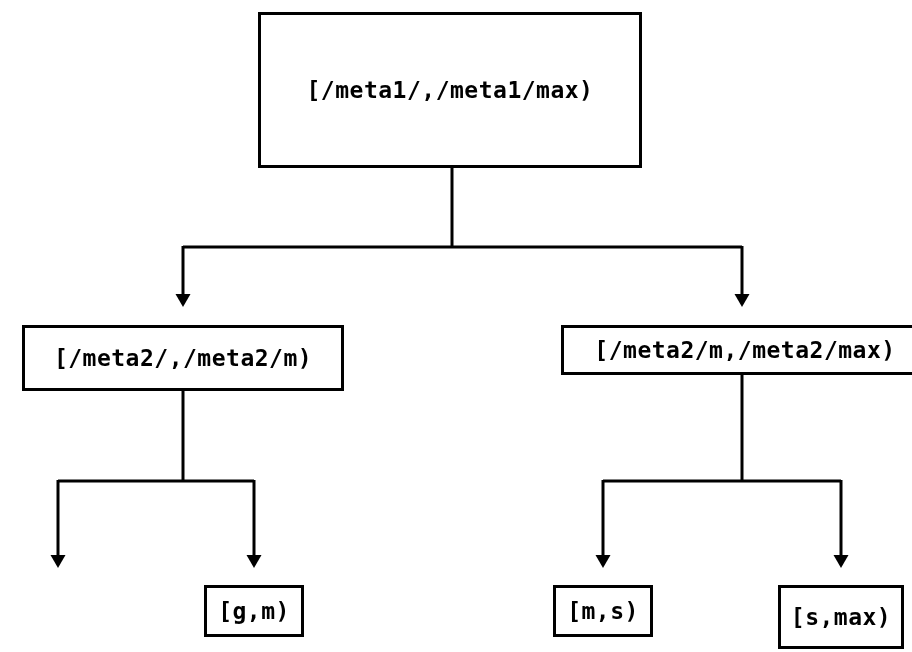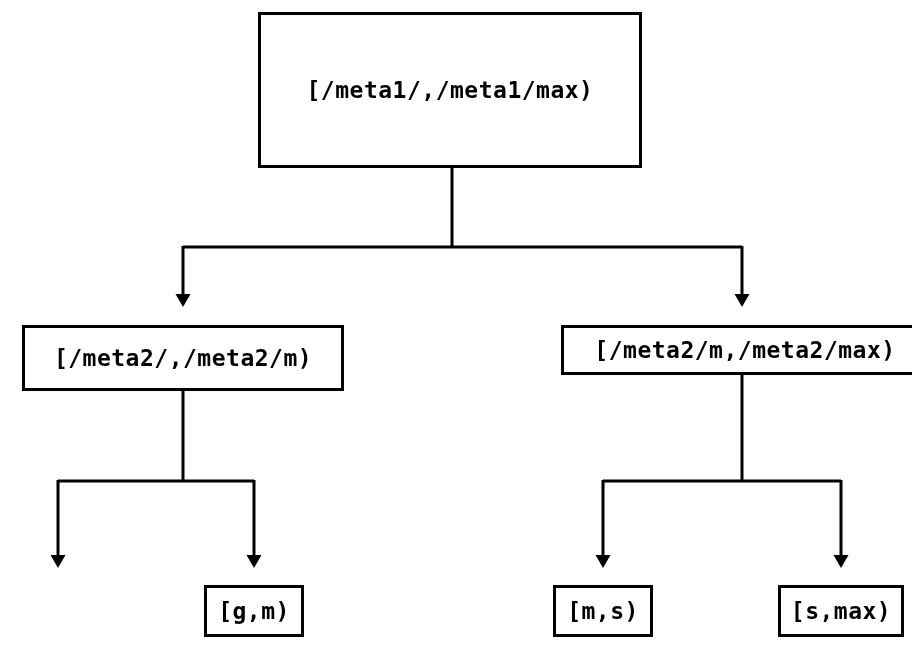--- a/index.html
+++ b/index.html
@@ -35,21 +35,21 @@
     color: #000000;
     white-space: nowrap;
     letter-spacing: 0.5px;
   }
   .node-root  { left: 258px; top: 12px;  width: 384px; height: 156px; }
   .node-left  { left: 22px;  top: 325px; width: 322px; height: 66px;  }
   .node-right { left: 561px; top: 325px; width: 368px; height: 50px;  }
   .node-ag    { left: 8px;   top: 585px; width: 100px; height: 52px;  }
   .node-gm    { left: 204px; top: 585px; width: 100px; height: 52px;  }
   .node-ms    { left: 553px; top: 585px; width: 100px; height: 52px;  }
-  .node-smax  { left: 778px; top: 585px; width: 126px; height: 52px;  }
+  .node-smax  { left: 778px; top: 585px; width: 126px; height: 64px;  }
 </style>
 </head>
 <body>
 
 <div class="canvas">
 
   <svg class="edges" viewBox="0 0 912 652" xmlns="http://www.w3.org/2000/svg">
 
     <g stroke="#000000" stroke-width="3" fill="none">
       <path d="M452,168 L452,247"></path>

